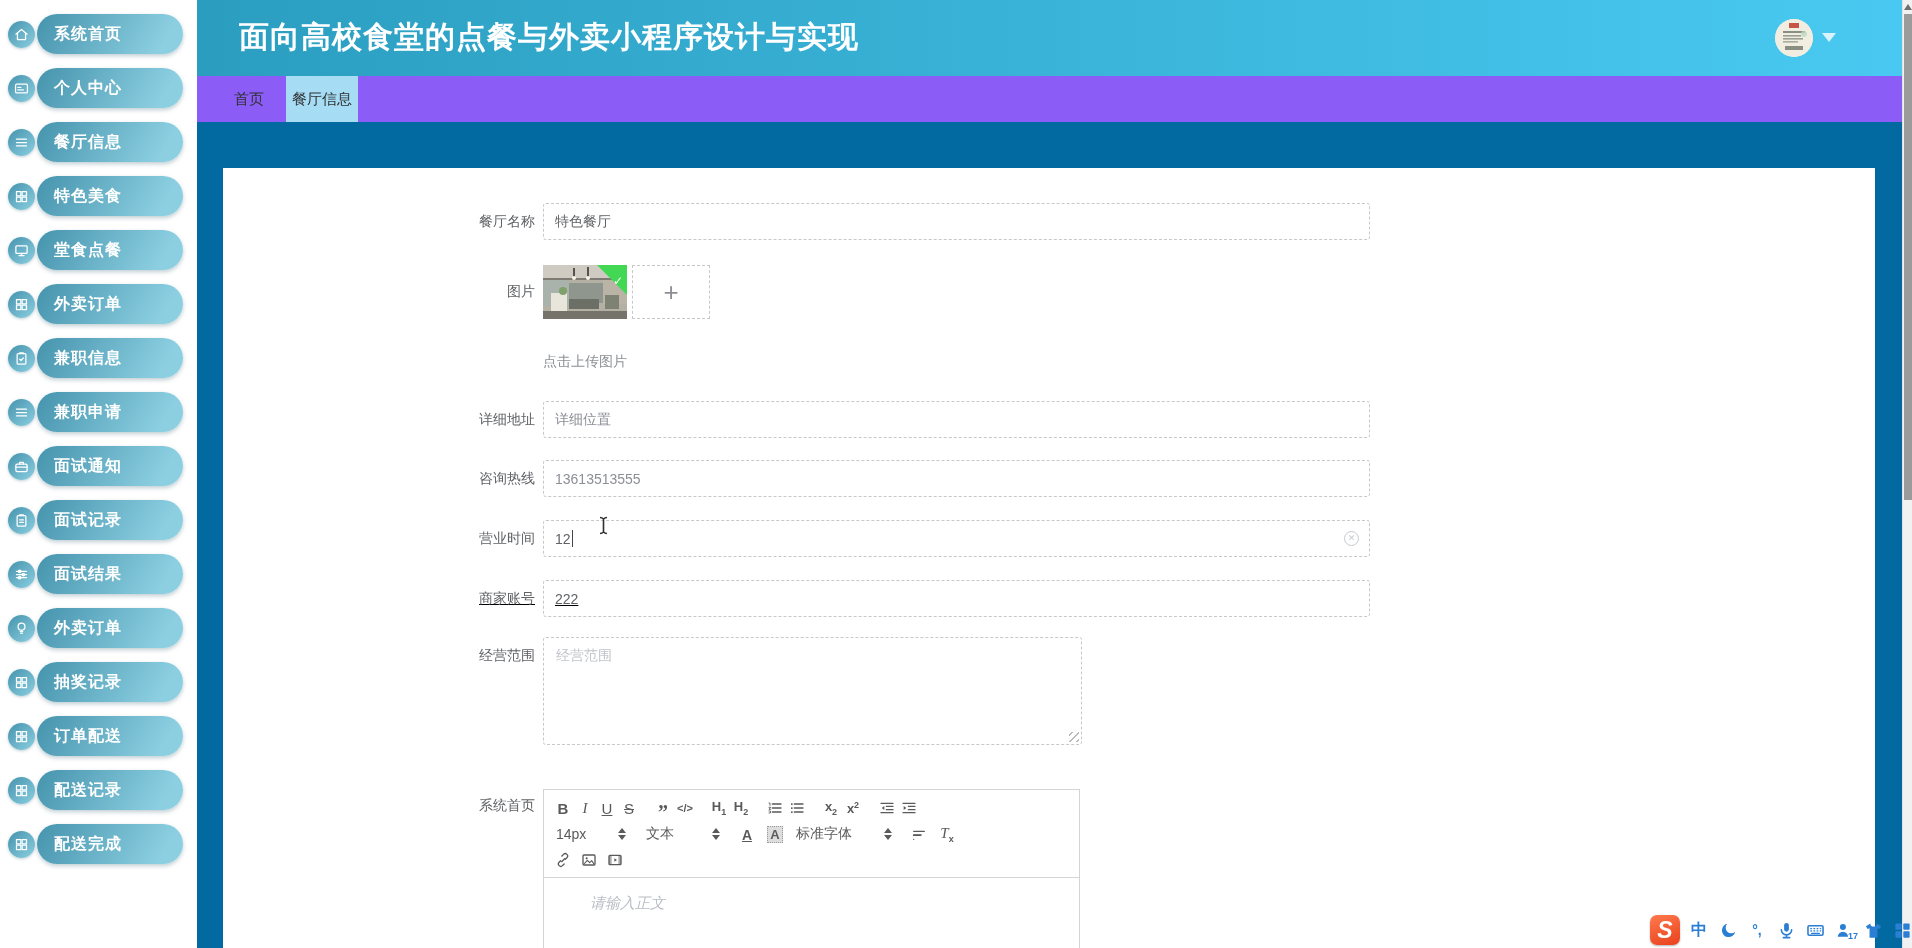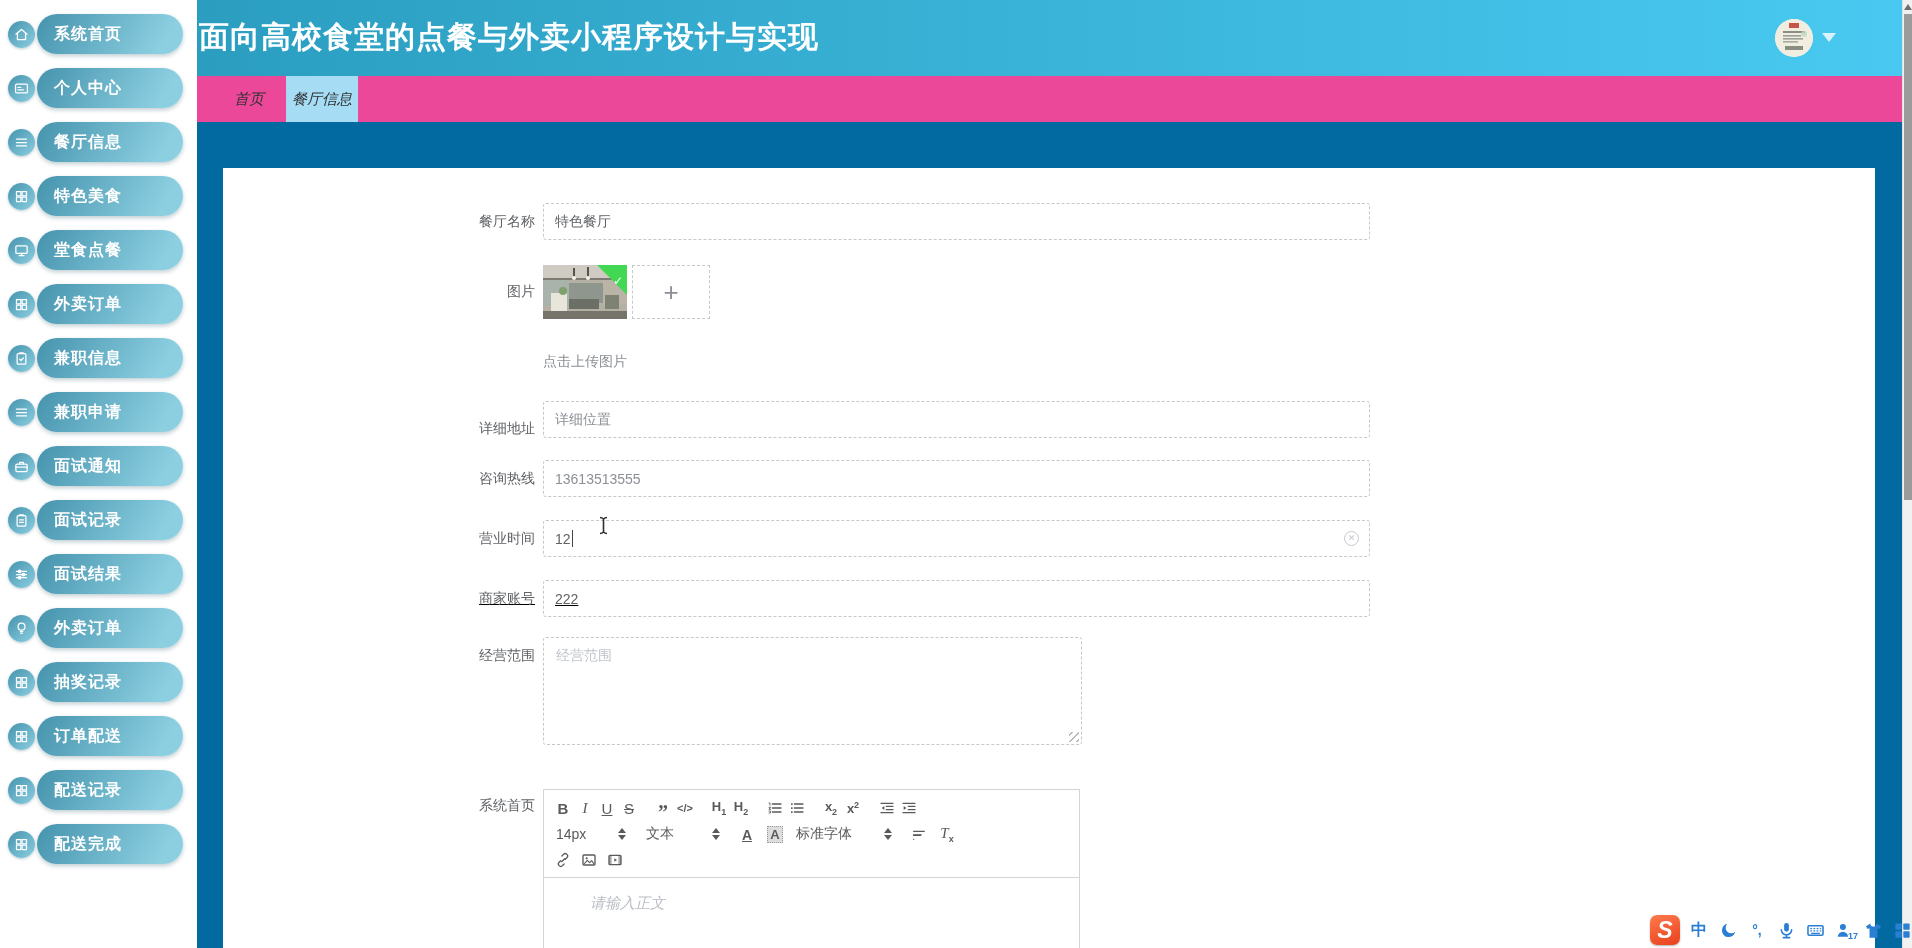--- a/index.html
+++ b/index.html
@@ -16,33 +16,33 @@
     box-shadow:0 1px 3px rgba(0,60,80,.25); color:#fff; }
   .side-ico svg { width:15px; height:15px; }
   .side-pill { margin-left:2px; width:146px; height:40px; border-radius:20px;
     background:linear-gradient(120deg,var(--pill-dark) 0%,var(--pill-light) 85%);
     color:#fff; font-size:16px; font-weight:bold; letter-spacing:1px;
     display:flex; align-items:center; padding-left:17px;
     box-shadow:0 2px 4px rgba(0,60,80,.25); }
 
   
   .header { position:absolute; left:197px; top:0; width:1705px; height:76px;
-    background:linear-gradient(90deg,var(--hdr-left),var(--hdr-right)); }
+    background:linear-gradient(90deg,var(--hdr-left),var(--hdr-right));padding-left:40px; }
   .header h1 { color:#fff; font-size:30px; font-weight:bold; letter-spacing:1px;
     padding:17px 0 0 2px; white-space:nowrap; }
   .avatar { position:absolute; top:19px; right:89px; width:38px; height:38px;
     border-radius:50%; overflow:hidden; background:#f2efe3; cursor:pointer; }
   .avatar svg { width:100%; height:100%; }
   .hdr-caret { position:absolute; top:33px; right:66px; width:0; height:0;
     border-left:7px solid transparent; border-right:7px solid transparent;
     border-top:9px solid #d8f3fd; cursor:pointer; }
 
   
   .tabbar { position:absolute; left:197px; top:76px; width:1705px; height:46px;
-    background:#ec4899; display:flex;font-style:italic; }
+    background:#8b5cf6; display:flex; }
   .tab { height:46px; line-height:46px; text-align:center; font-size:15px;
     color:#303133; font-weight:500; cursor:pointer; }
   .tab.plain { width:60px; margin-left:22px; }
   .tab.active { width:72px; margin-left:7px; background:var(--tab-active); }
 
   
   .content { position:absolute; left:197px; top:122px; width:1705px; height:826px;
     background:#0369a1; overflow:hidden; }
   .card { position:absolute; left:26px; top:46px; width:1652px; height:1100px;
     background:#fff; padding-top:35px; }
@@ -345,21 +345,21 @@
       <div class="upload-box">
         <span>+</span>
       </div>
     </div>
 
     <div class="frow tip-row">
       <div class="flabel"></div>
       <div class="tip-text">点击上传图片</div>
     </div>
 
-    <div class="frow" style="margin-bottom:22px;align-items:flex-end;">
+    <div class="frow" style="margin-bottom:22px;">
       <div class="flabel">详细地址</div>
       <div class="fctl">
           <div class="finput ghost">
         <span>详细位置</span>
       </div>
         </div>
     </div>
 
     <div class="frow" style="margin-bottom:23px;">
       <div class="flabel">咨询热线</div>

